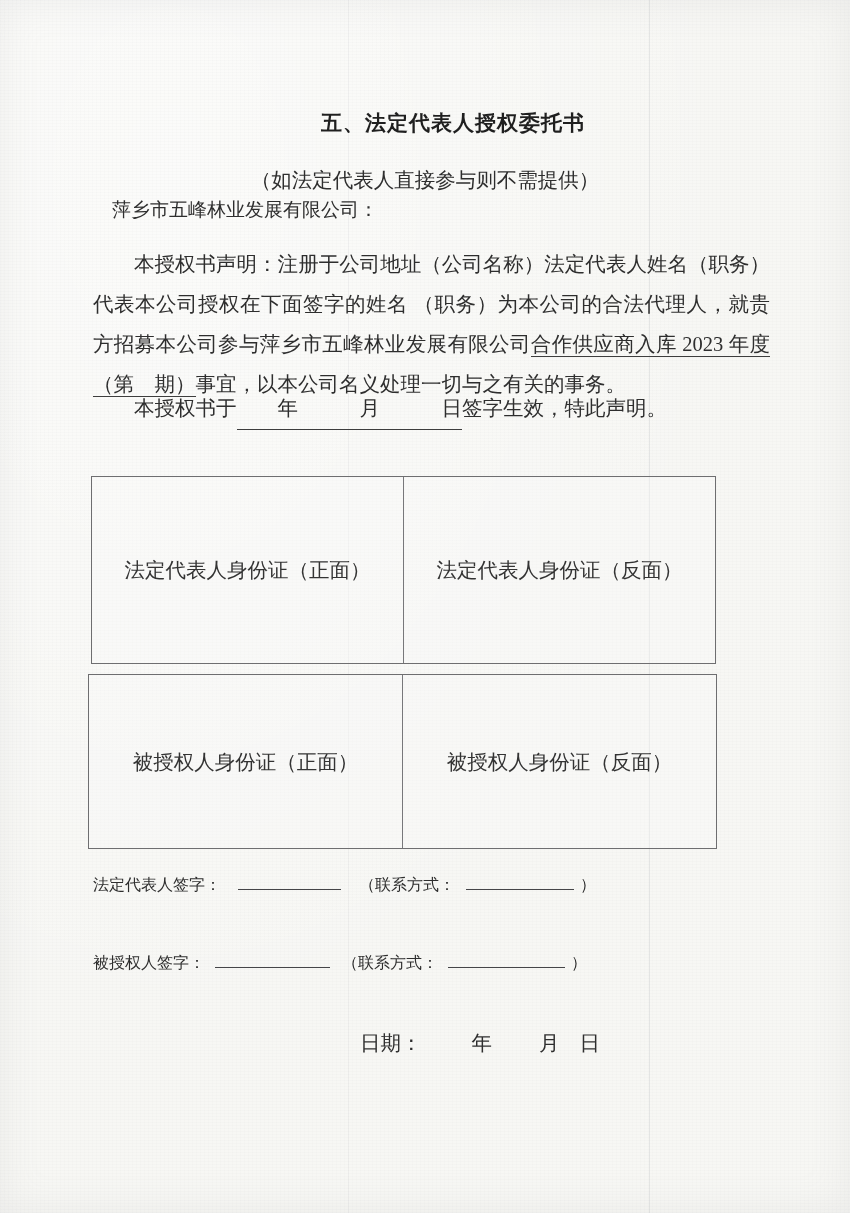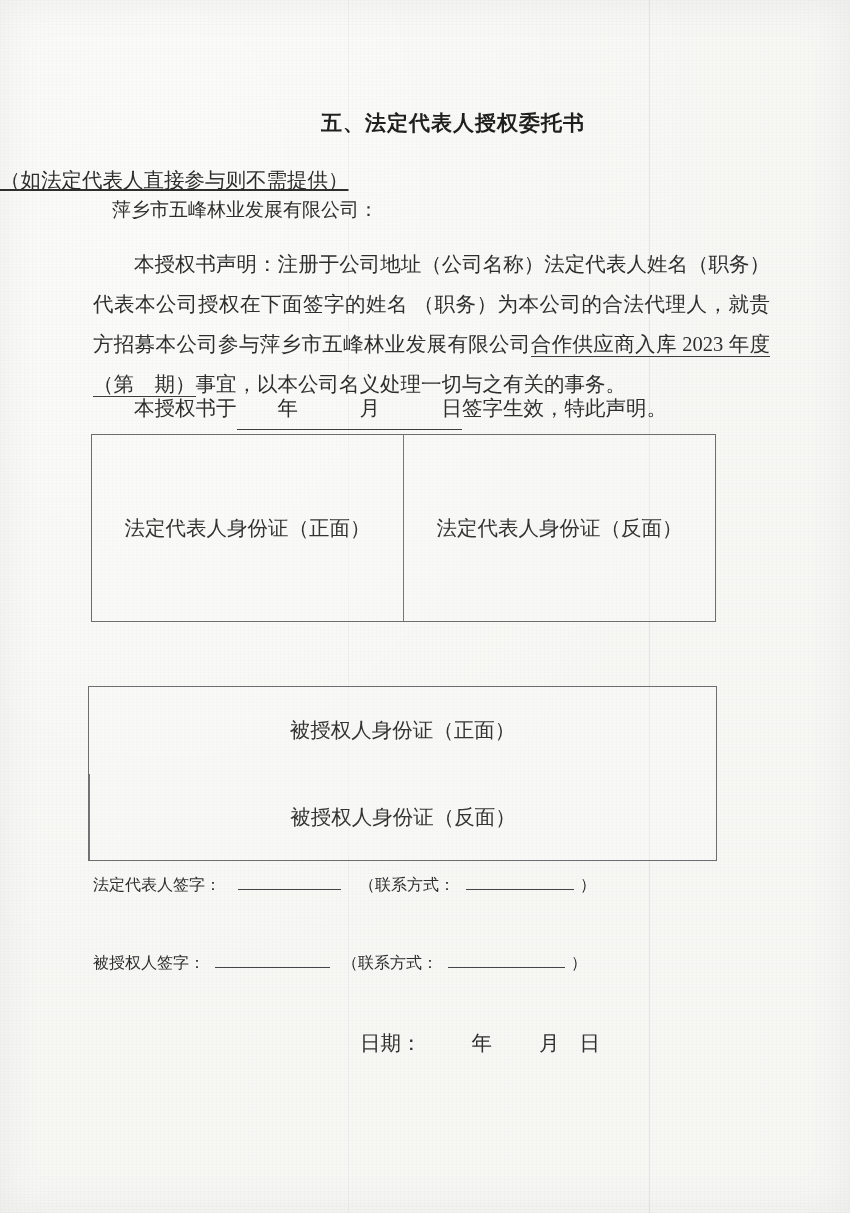--- a/index.html
+++ b/index.html
@@ -50,23 +50,22 @@
     font-weight: bold;
     color: #1f1f1f;
     letter-spacing: 1px;
     margin-left: 28px;
   }
   .doc-subtitle {
     position: absolute;
     top: 166px;
     left: 0;
     width: 100%;
-    text-align: left;
+    text-align: center;
     font-size: 20.5px;
-    text-decoration: underline;
   }
   .addressee {
     position: absolute;
     top: 197px;
     left: 112px;
     font-size: 19px;
   }
   .declaration {
     position: absolute;
     top: 244px;
@@ -93,23 +92,24 @@
   }
   .blank-underlined {
     border-bottom: 1.5px solid #3d3d3d;
     padding-bottom: 10px;
   }
   .id-table {
     position: absolute;
     display: flex;
     border: 1px solid #6e6e70;
     background: rgba(250,250,248,0.35);
+    margin-top: 42px;
   }
   .id-table-1 { left: 91px; top: 434px; width: 623px; height: 186px; }
-  .id-table-2 { left: 88px; top: 686px; width: 627px; height: 173px; flex-direction: column; }
+  .id-table-2 { left: 88px; top: 632px; width: 627px; height: 173px; }
   .id-cell {
     flex: 1 1 50%;
     display: flex;
     align-items: center;
     justify-content: center;
     font-size: 20.5px;
     color: #333;
   }
   .id-cell + .id-cell {
     border-left: 1px solid #77777a;

